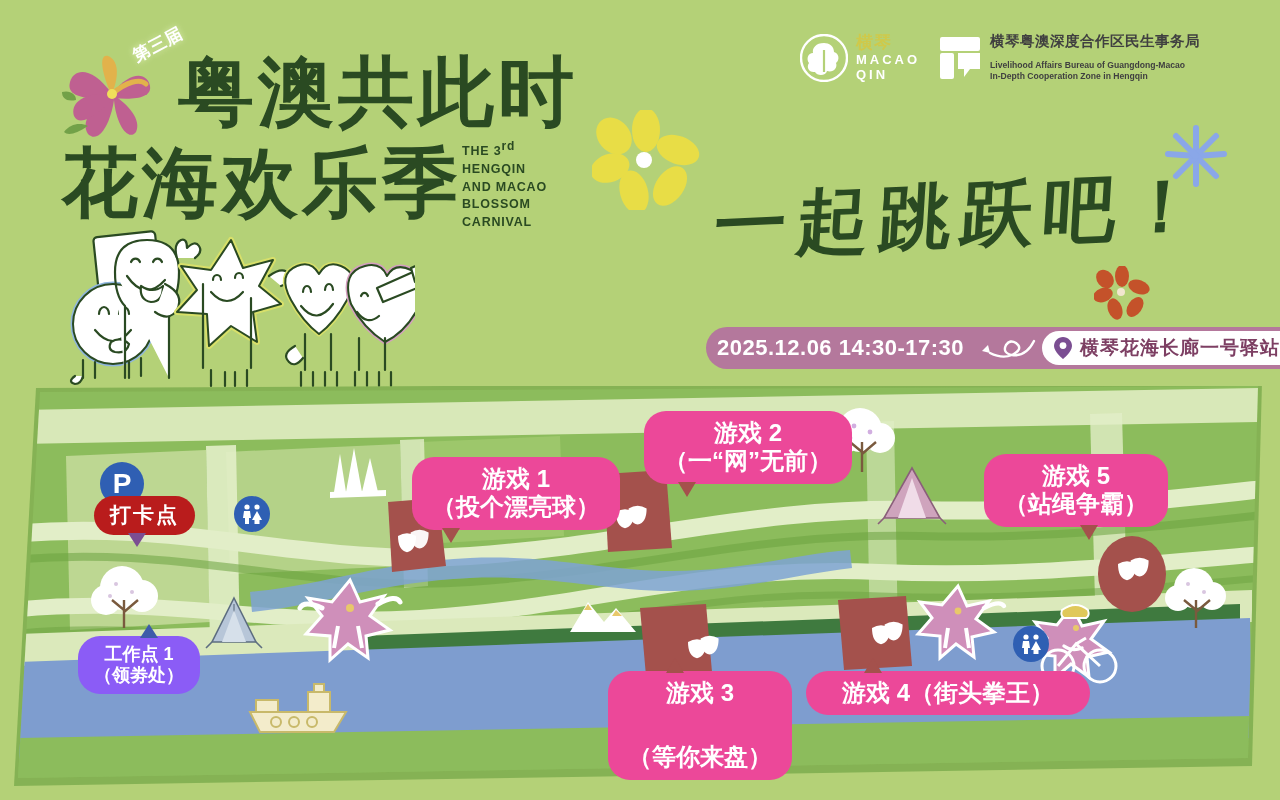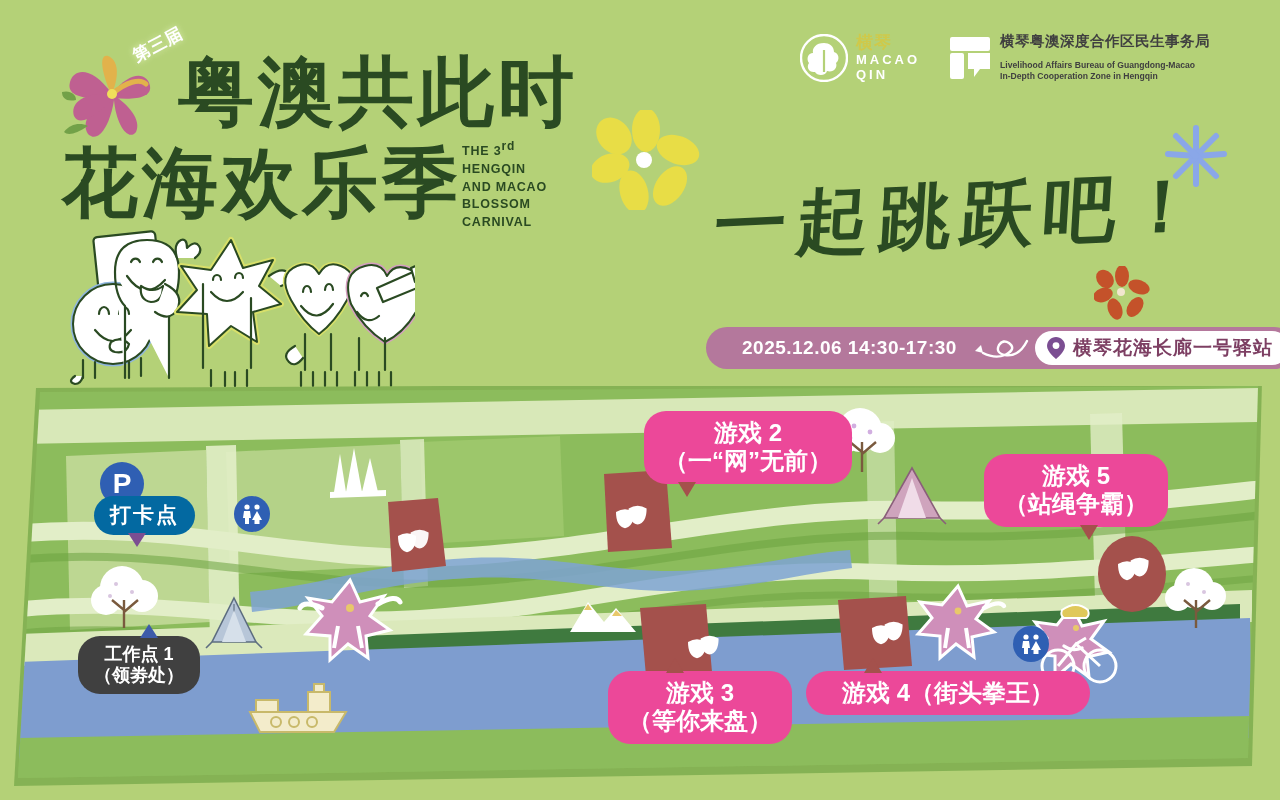--- a/index.html
+++ b/index.html
@@ -42,38 +42,38 @@
     font-size:72px; font-weight:bold; color:#2a4a22;
     letter-spacing:10px; white-space:nowrap;
     font-family:"DejaVu Sans",sans-serif;
     transform:skewX(-6deg) rotate(-2.5deg);
   }
 
   
   .deco { position:absolute; }
 
   
-  #logos { position:absolute; left:800px; top:33px; height:50px; display:flex; align-items:center; gap:28px; }
+  #logos { position:absolute; left:800px; top:33px; height:50px; display:flex; align-items:center; gap:18px; }
   .logo-block { display:flex; align-items:center; gap:8px; }
   #logo-hq-text { color:#fff; }
   #logo-hq-cn { font-size:17px; font-weight:bold; letter-spacing:1px; line-height:1; color:#cfc94a; }
   #logo-hq-en { font-size:13px; font-weight:bold; letter-spacing:3px; line-height:1.15; margin-top:2px; }
   #bureau-text { color:#404040; }
   #bureau-cn { font-size:14.5px; font-weight:bold; letter-spacing:.5px; line-height:1.1; white-space:nowrap; }
   #bureau-en { font-size:8.6px; font-weight:bold; line-height:1.3; margin-top:10px; white-space:nowrap; }
 
   
   #infobar {
     position:absolute; left:706px; top:327px;
     height:42px; background:#b4789c; border-radius:21px;
     display:flex; align-items:center; padding:0 6px 0 0;
   }
   #datetime {
-    color:#fff; font-size:19px; font-weight:bold;
-    padding:0 14px 0 19px; letter-spacing:.5px; white-space:nowrap;margin-left:17px;
+    color:#fff; font-size:22px; font-weight:bold;
+    padding:0 14px 0 11px; letter-spacing:.5px; white-space:nowrap;
   }
   #arrow-squiggle { width:60px; height:26px; }
   #location-pill {
     background:#fff; border-radius:18px; height:34px;
     display:flex; align-items:center; gap:8px;
     padding:0 16px 0 12px; margin-left:4px;
   }
   #location-text { color:#7d3f63; font-size:19px; font-weight:bold; white-space:nowrap; letter-spacing:1px; }
 
   
@@ -88,22 +88,22 @@
     position:absolute; border-radius:22px; color:#fff;
     font-weight:bold; text-align:center; line-height:1.18;
     display:flex; align-items:center; justify-content:center;
     white-space:nowrap; padding:7px 16px;
   }
   .pill .tail {
     position:absolute; width:0; height:0; border-left:9px solid transparent;
     border-right:9px solid transparent;
   }
   .pill-red    { background:#ec4899; font-size:24px; }
-  .pill-purple { background:#0369a1; font-size:21px; letter-spacing:2px;justify-content:flex-end; }
-  .pill-blue   { background:#404040; font-size:18px; }
+  .pill-purple { background:#b91c1c; font-size:21px; letter-spacing:2px;justify-content:flex-end; }
+  .pill-blue   { background:#8b5cf6; font-size:18px; }
 
   .circ-icon {
     position:absolute; border-radius:50%;
     display:flex; align-items:center; justify-content:center;
     color:#fff; font-weight:bold;
   }
   .ic-blue   { background:#2f5fb3; }
 </style>
 </head>
 <body>
@@ -455,28 +455,33 @@
     <span>打卡点</span>
     <span class="tail" style="left:34px; bottom:-12px; border-top:14px solid #7b4e92;"></span>
   </div>
 
   <div class="pill pill-blue" style="left:78px; top:250px; flex-direction:column; padding:8px 16px;">
     <span>工作点 1</span>
     <span>（领劵处）</span>
     <span class="tail" style="left:62px; top:-12px; border-bottom:14px solid #3d5ba9;"></span>
   </div>
 
+  <div class="pill pill-red" style="left:412px; top:71px; flex-direction:column; padding:8px 20px;">
+    <span>游戏 1</span>
+    <span>（投个漂亮球）</span>
+    <span class="tail" style="left:30px; bottom:-13px; border-top:15px solid #a4514c;"></span>
+  </div>
 
   <div class="pill pill-red" style="left:644px; top:25px; flex-direction:column; padding:8px 20px;">
     <span>游戏 2</span>
     <span>（一“网”无前）</span>
     <span class="tail" style="left:34px; bottom:-13px; border-top:15px solid #a4514c;"></span>
   </div>
 
-  <div class="pill pill-red" style="left:608px; top:285px; flex-direction:column; padding:8px 20px;">
+  <div class="pill pill-red" style="left:608px; top:285px; flex-direction:column; padding:8px 20px;gap:36px;">
     <span>游戏 3</span>
     <span>（等你来盘）</span>
     <span class="tail" style="left:58px; top:-13px; border-bottom:15px solid #a4514c;"></span>
   </div>
 
   <div class="pill pill-red" style="left:806px; top:285px; flex-direction:row; padding:8px 36px;">
     <span>游戏 4</span>
     <span>（街头拳王）</span>
     <span class="tail" style="left:58px; top:-13px; border-bottom:15px solid #a4514c;"></span>
   </div>

